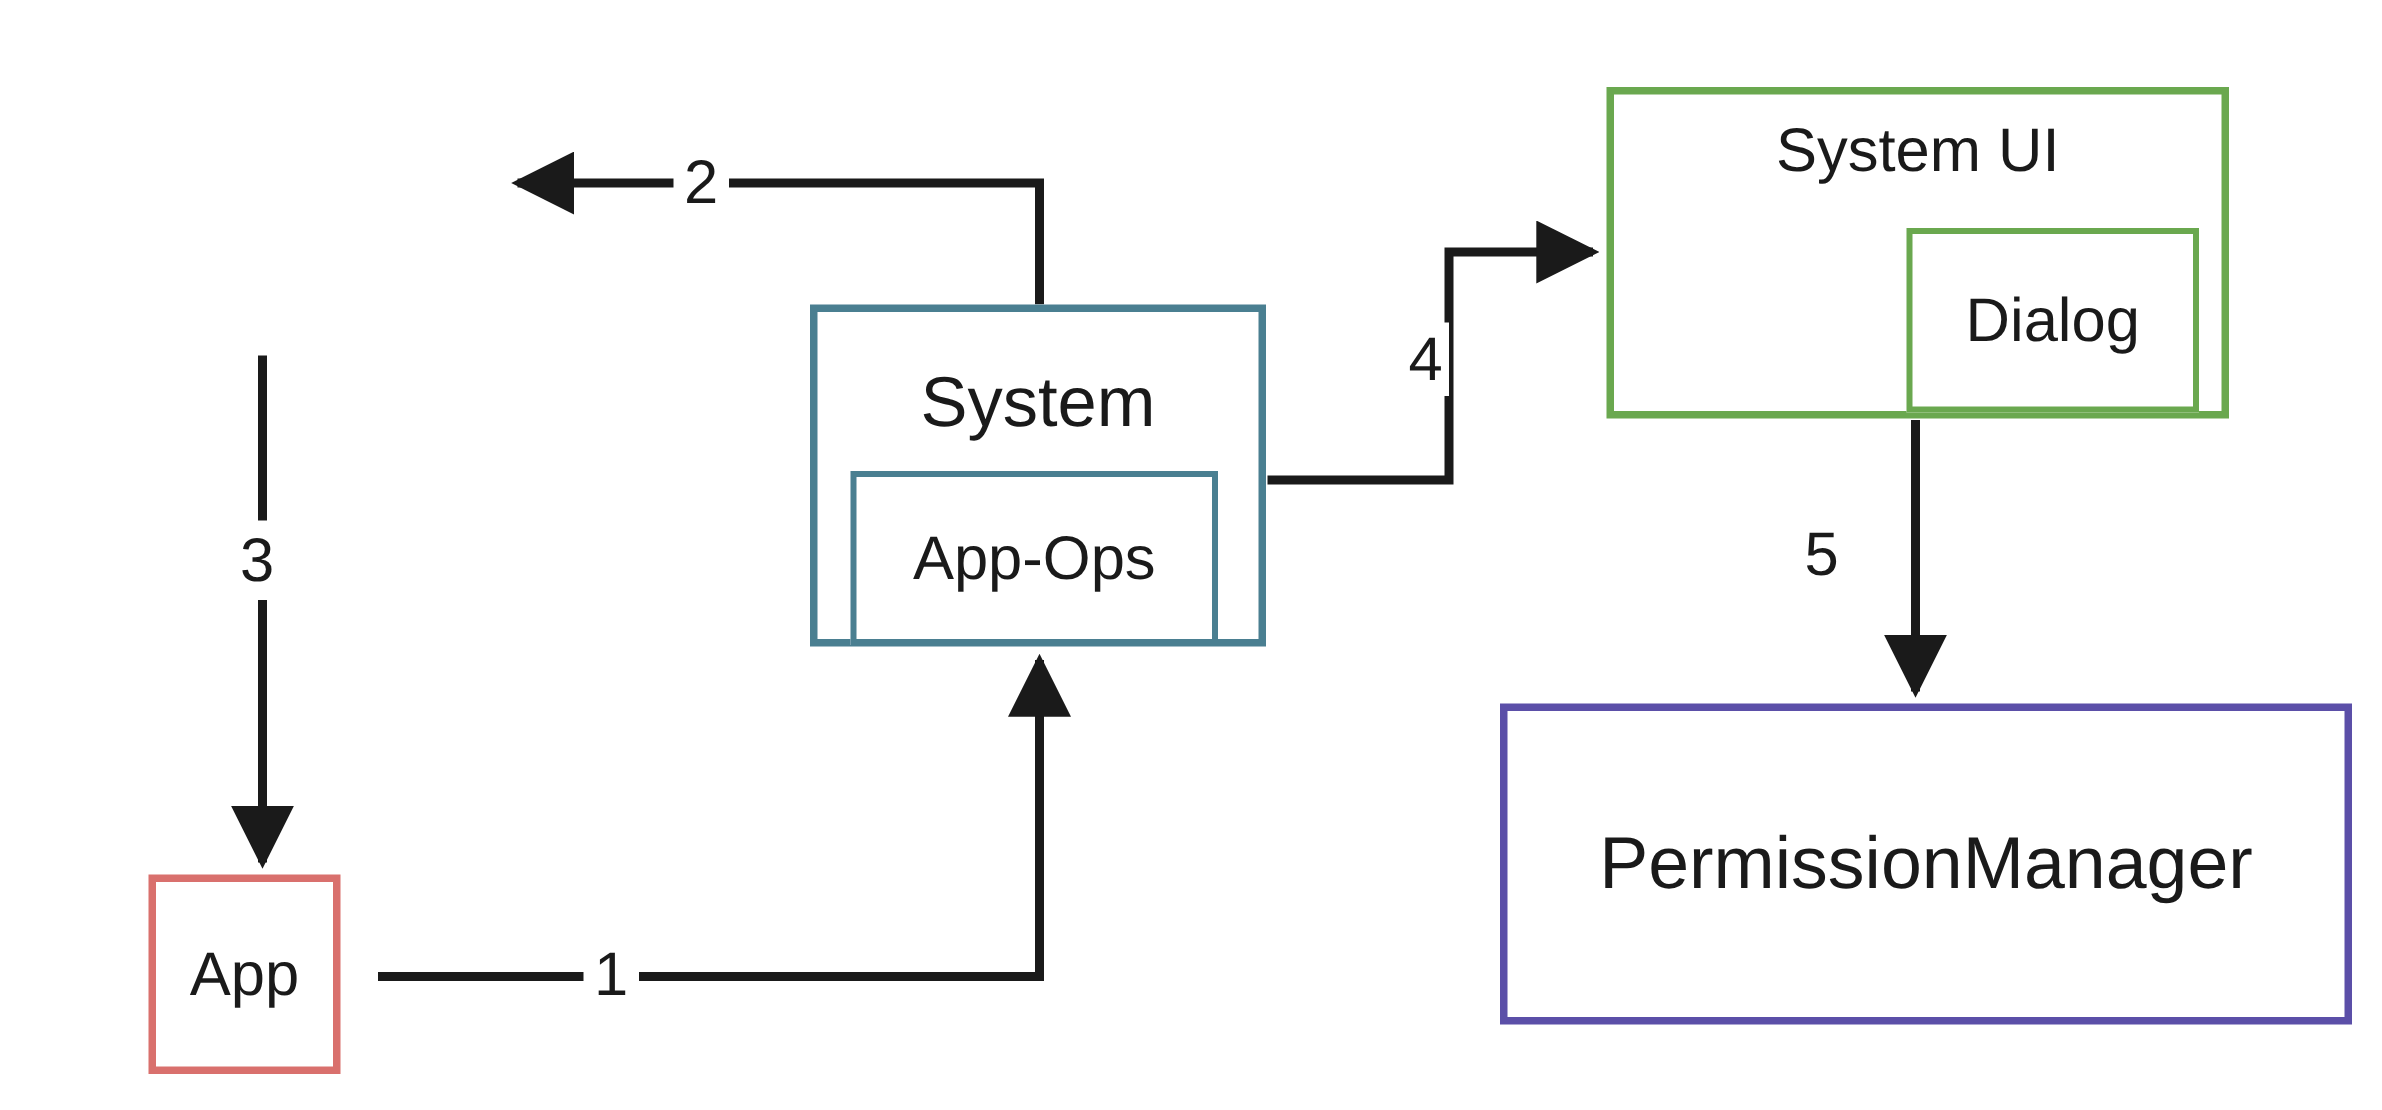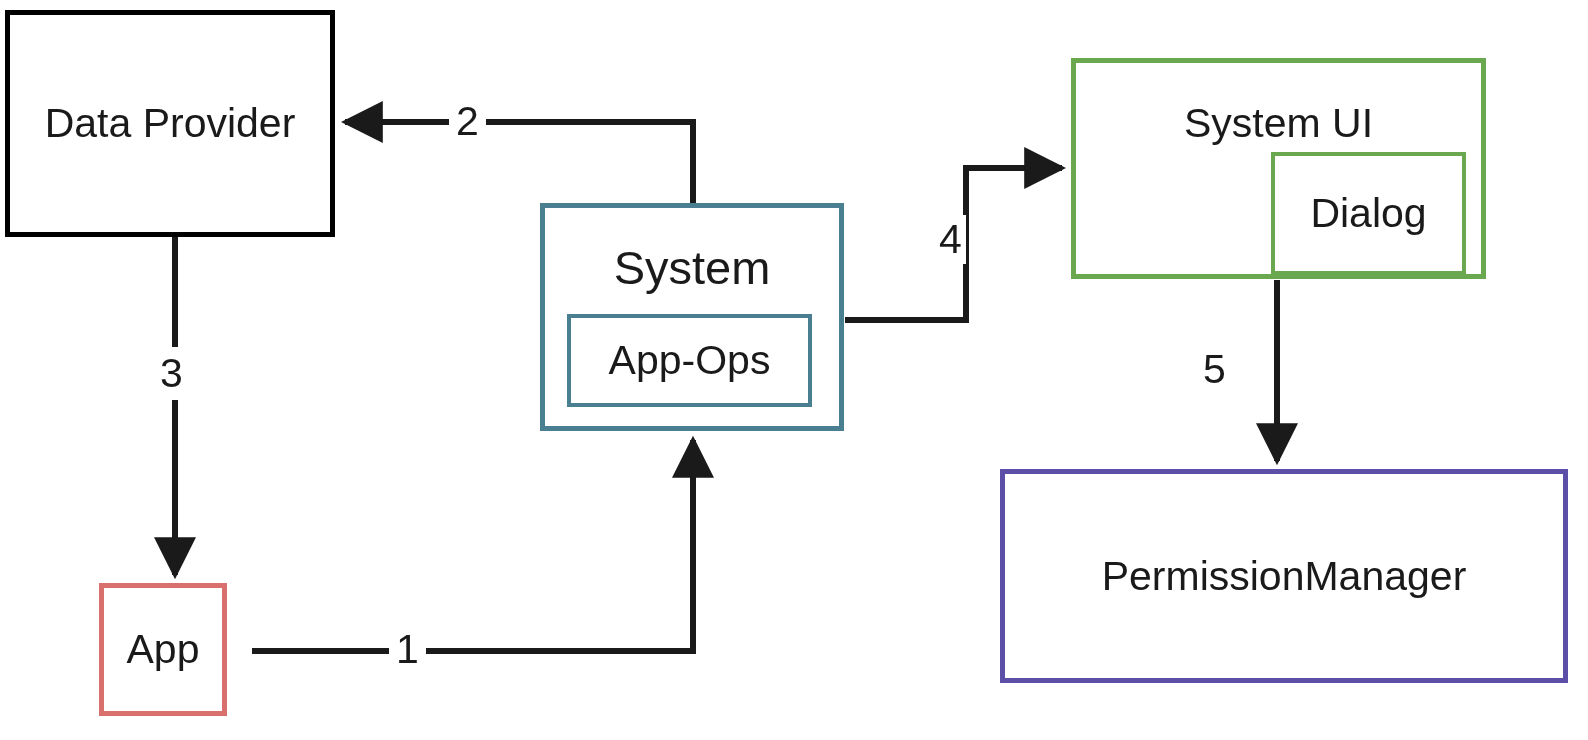--- a/index.html
+++ b/index.html
@@ -56,34 +56,34 @@
     border: 5px solid #4a7f91;
     align-items: flex-start;
     padding-top: 36px;
   }
   #node-system > .node-label { font-size: 47px; }
   
   #node-app-ops {
     left: 567px;
     top: 314px;
     width: 245px;
-    height: 93px;
+    height: 116px;
     border: 4px solid #4a7f91;
     align-items: center;
   }
   #node-app-ops .node-label { font-size: 41px; }
   
   #node-system-ui {
     left: 1071px;
     top: 58px;
     width: 415px;
     height: 221px;
     border: 5px solid #6aa84f;
     align-items: flex-start;
-    padding-top: 40px;
+    padding-top: 17px;
   }
   #node-system-ui > .node-label { font-size: 41px; }
   
   #node-dialog {
     left: 1271px;
     top: 152px;
     width: 195px;
     height: 123px;
     border: 4px solid #6aa84f;
     align-items: center;
@@ -101,21 +101,21 @@
   #node-app .node-label { font-size: 41px; }
   
   #node-permission-manager {
     left: 1000px;
     top: 469px;
     width: 568px;
     height: 214px;
     border: 5px solid #5b4fa8;
     align-items: center;
   }
-  #node-permission-manager .node-label { font-size: 41px; }
+  #node-permission-manager .node-label { font-size: 49px; }
   
   .edge-label {
     position: absolute;
     font-family: "Liberation Sans", sans-serif;
     font-size: 41px;
     color: #1a1a1a;
     line-height: 1;
     background: #ffffff;
     padding: 0 7px;
     white-space: nowrap;
@@ -142,23 +142,20 @@
 
     <path d="M 693 203 L 693 122 L 345 122" fill="none" stroke="#1a1a1a" stroke-width="6" marker-end="url(#arrow-head)"></path>
 
     <path d="M 175 237 L 175 575" fill="none" stroke="#1a1a1a" stroke-width="6" marker-end="url(#arrow-head)"></path>
 
     <path d="M 845 320 L 966 320 L 966 168 L 1062 168" fill="none" stroke="#1a1a1a" stroke-width="6" marker-end="url(#arrow-head)"></path>
 
     <path d="M 1277 280 L 1277 461" fill="none" stroke="#1a1a1a" stroke-width="6" marker-end="url(#arrow-head)"></path>
   </svg>
 
-  <div class="node-box" id="node-data-provider">
-    <span class="node-label">Data Provider</span>
-  </div>
 
   <div class="node-box" id="node-system">
     <span class="node-label">System</span>
   </div>
 
   <div class="node-box" id="node-app-ops">
     <span class="node-label">App-Ops</span>
   </div>
 
   <div class="node-box" id="node-system-ui">

